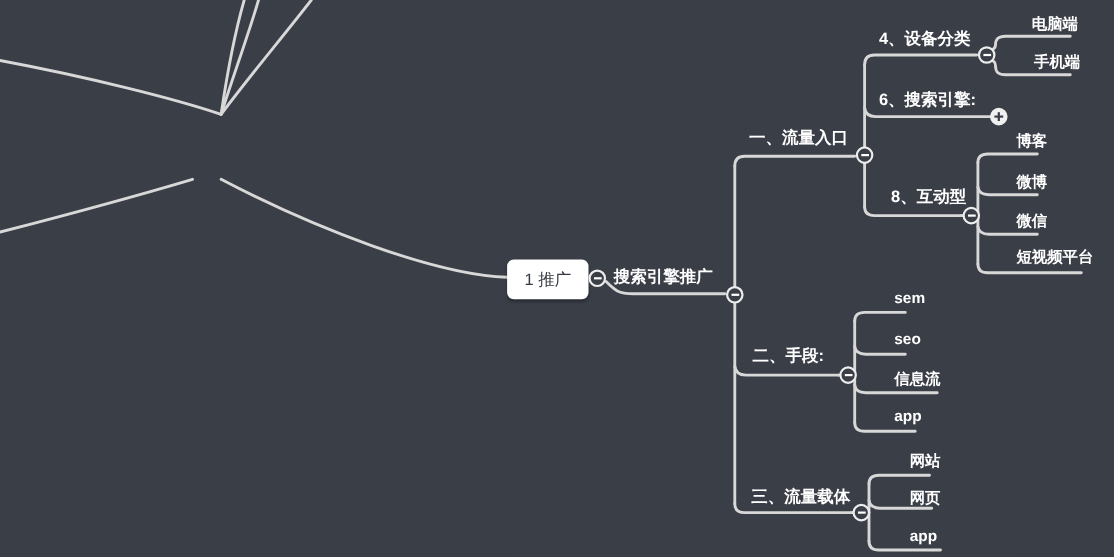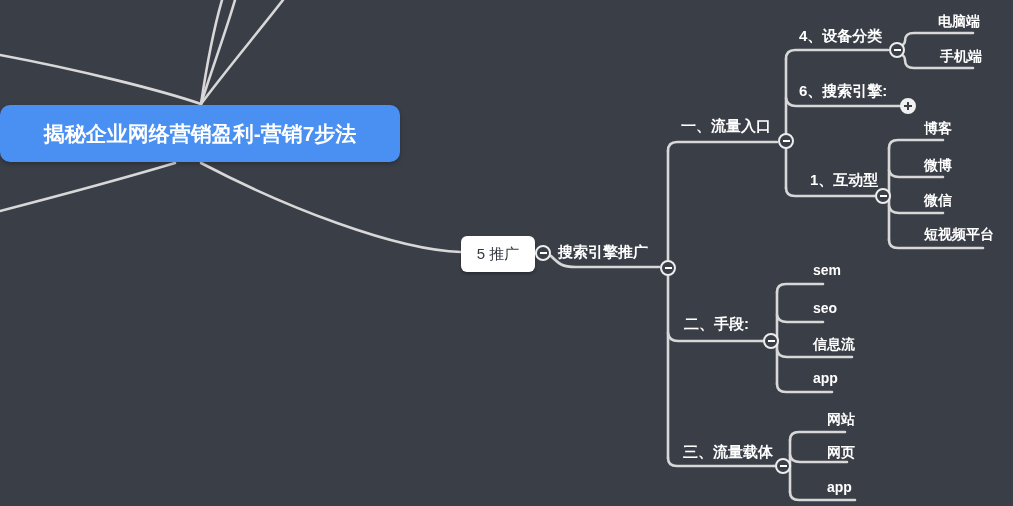--- a/index.html
+++ b/index.html
@@ -89,34 +89,31 @@
     <path d="M 777,350 Q 778,357 787,357 L 852,357"></path>
     <path d="M 777,384 Q 777,392 786,392 L 832,392"></path>
 
     <path d="M 774,466 L 790,466"></path>
     <path d="M 790,440 L 790,492"></path>
     <path d="M 790,440 Q 790,432 799,432 L 845,432"></path>
     <path d="M 790,455 Q 791,462 800,462 L 847,462"></path>
     <path d="M 790,492 Q 790,500 799,500 L 855,500"></path>
   </svg>
 
-  <div class="rootbox">
-    <span>揭秘企业网络营销盈利-营销7步法</span>
-  </div>
   <div class="nodebox">
-    <span>5 推广</span>
+    <span>1 推广</span>
   </div>
 
   <div class="lbl" style="left:558px;top:243px;">搜索引擎推广</div>
   <div class="lbl" style="left:681px;top:117px;">一、流量入口</div>
   <div class="lbl" style="left:799px;top:27px;">4、设备分类</div>
   <div class="lbl small" style="left:911px;top:12px;">电脑端</div>
   <div class="lbl small" style="left:913px;top:47px;">手机端</div>
   <div class="lbl" style="left:799px;top:82px;">6、搜索引擎:</div>
-  <div class="lbl" style="left:810px;top:171px;">1、互动型</div>
+  <div class="lbl" style="left:810px;top:171px;">8、互动型</div>
   <div class="lbl small" style="left:897px;top:119px;">博客</div>
   <div class="lbl small" style="left:897px;top:156px;">微博</div>
   <div class="lbl small" style="left:897px;top:191px;">微信</div>
   <div class="lbl small" style="left:897px;top:226px;font-family:Liberation Serif, serif;">短视频平台</div>
   <div class="lbl" style="left:684px;top:315px;">二、手段:</div>
   <div class="lbl small" style="left:786px;top:261px;">sem</div>
   <div class="lbl small" style="left:786px;top:299px;">seo</div>
   <div class="lbl small" style="left:786px;top:335px;">信息流</div>
   <div class="lbl small" style="left:786px;top:369px;">app</div>
   <div class="lbl" style="left:683px;top:443px;">三、流量载体</div>

